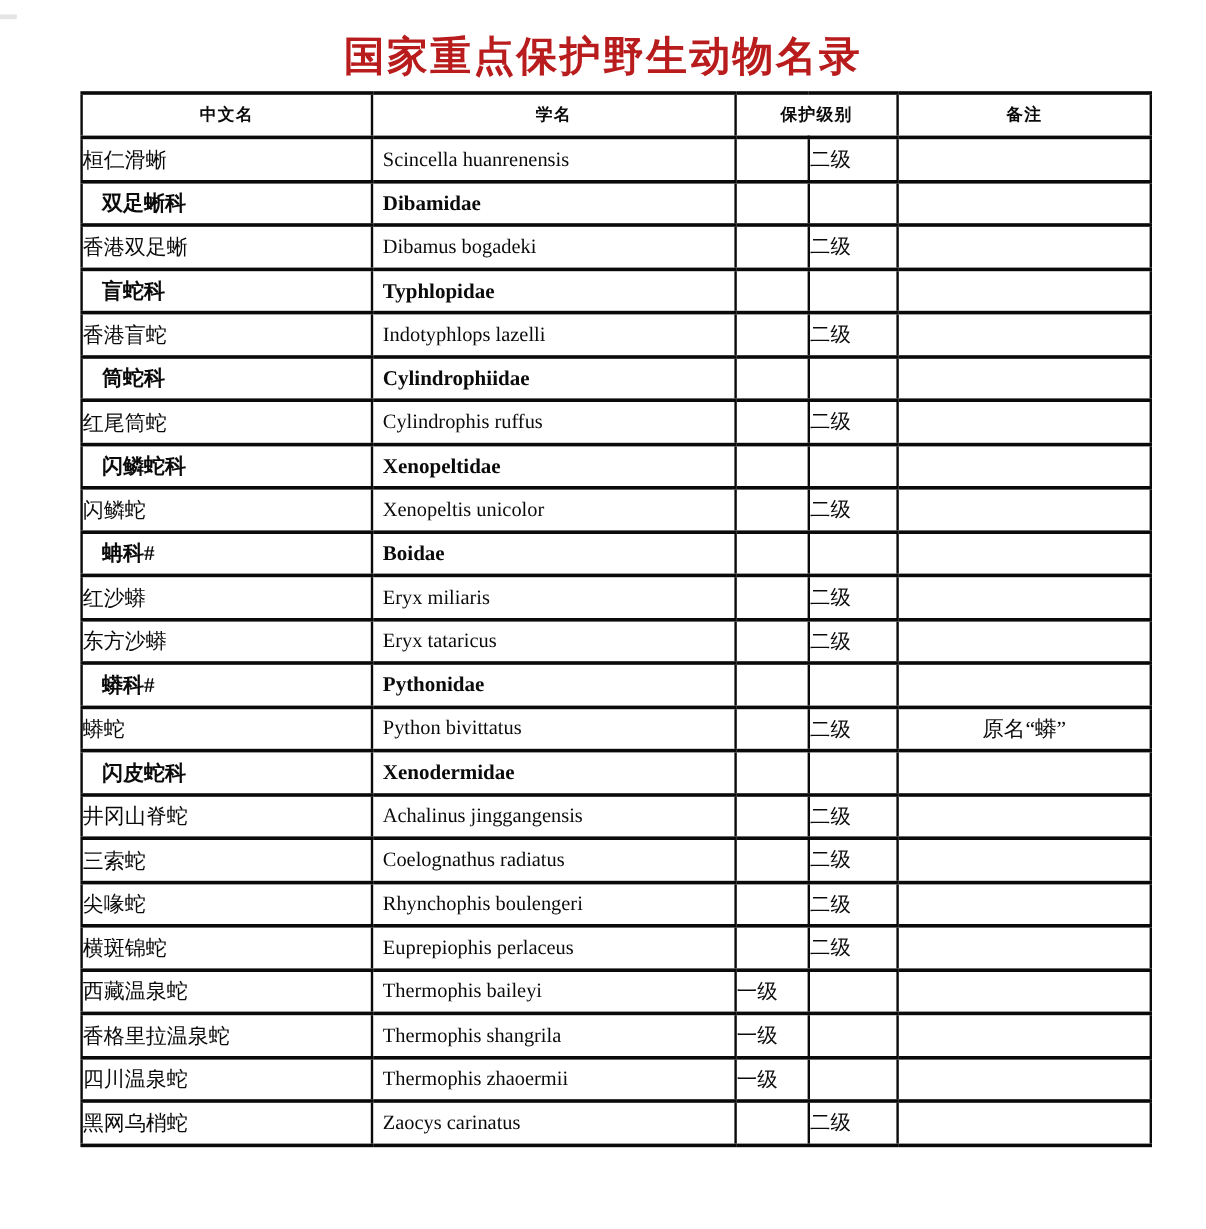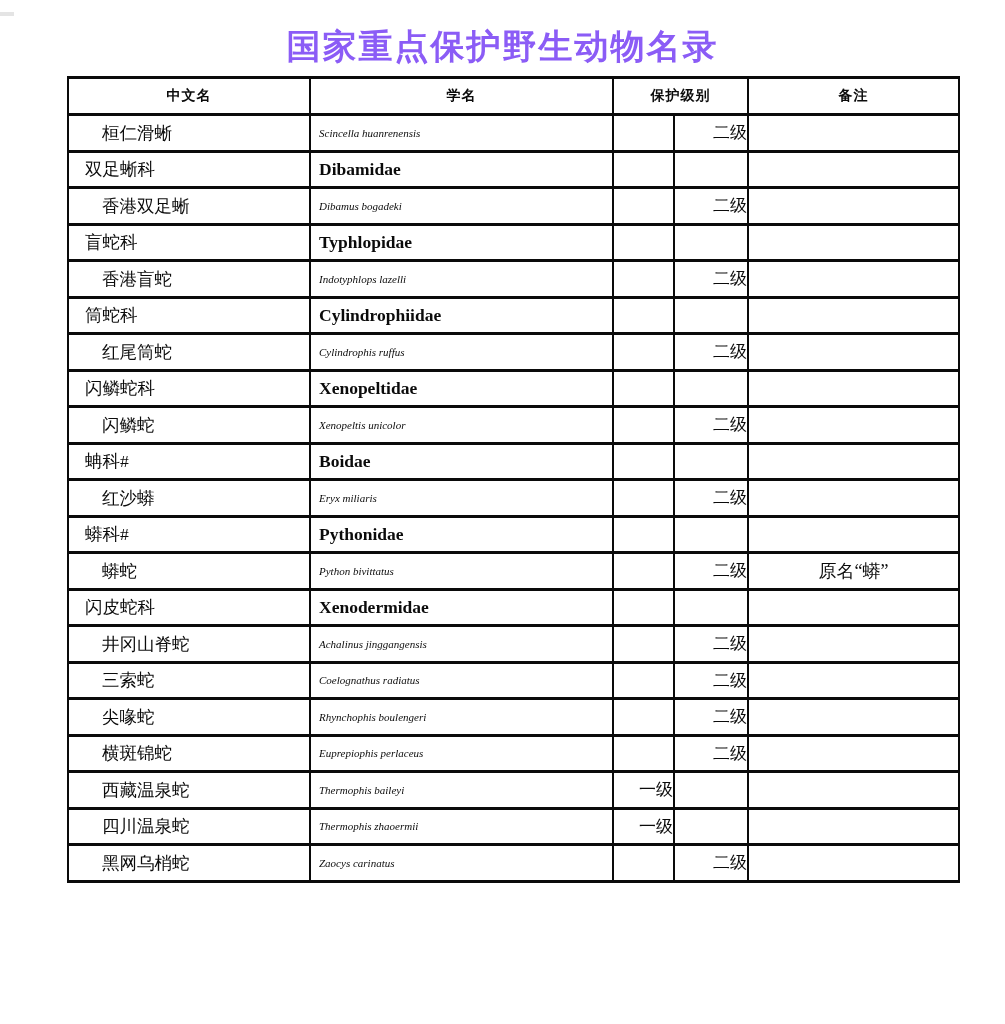--- a/index.html
+++ b/index.html
@@ -18,21 +18,21 @@
   .page-title {
     position: absolute;
     top: 24px;
     left: 0;
     width: 100%;
     margin: 0;
     text-align: center;
     font-size: 34px;
     font-weight: 700;
     letter-spacing: 2px;
-    color: #8b5cf6;
+    color: #b91c1c;
   }
   table.animals {
     position: absolute;
     left: 67px;
     top: 76px;
     width: 891px;
     border-collapse: collapse;
     table-layout: fixed;
   }
   .animals col.c-cn   { width: 242px; }
@@ -56,39 +56,37 @@
   .animals th {
     font-size: 14px;
     font-weight: 700;
     text-align: center;
     letter-spacing: 1px;
   }
   .animals td { font-size: 17.5px; }
 
   td.cell-cn {
     text-align: left;
-    padding-left: 33px;
   }
   td.cell-sci {
     text-align: left;
     padding-left: 8px;
-    font-style: italic;
-    font-size: 11px;
+    font-size: 17px;
   }
   td.cell-lv1, td.cell-lv2 {
-    text-align: right;
+    text-align: left;
     font-size: 17px;
   }
   td.cell-note {
     text-align: center;
     font-size: 18px;
   }
   tr.family td.cell-cn {
     padding-left: 16px;
-    font-weight: 400;
+    font-weight: 700;
     margin-top: 25px;
   }
   tr.family td.cell-sci {
     font-style: normal;
     font-weight: 700;
     font-size: 17.5px;
   }
   
   .scan-smudge {
     position: absolute;
@@ -194,20 +192,27 @@
     <td class="cell-lv2"></td>
     <td class="cell-note"></td>
   </tr>
       <tr>
     <td class="cell-cn">红沙蟒</td>
     <td class="cell-sci">Eryx miliaris</td>
     <td class="cell-lv1"></td>
     <td class="cell-lv2">二级</td>
     <td class="cell-note"></td>
   </tr>
+      <tr>
+    <td class="cell-cn">东方沙蟒</td>
+    <td class="cell-sci">Eryx tataricus</td>
+    <td class="cell-lv1"></td>
+    <td class="cell-lv2">二级</td>
+    <td class="cell-note"></td>
+  </tr>
       <tr class="family">
     <td class="cell-cn">蟒科#</td>
     <td class="cell-sci">Pythonidae</td>
     <td class="cell-lv1"></td>
     <td class="cell-lv2"></td>
     <td class="cell-note"></td>
   </tr>
       <tr>
     <td class="cell-cn">蟒蛇</td>
     <td class="cell-sci">Python bivittatus</td>
@@ -251,20 +256,27 @@
     <td class="cell-note"></td>
   </tr>
       <tr>
     <td class="cell-cn">西藏温泉蛇</td>
     <td class="cell-sci">Thermophis baileyi</td>
     <td class="cell-lv1">一级</td>
     <td class="cell-lv2"></td>
     <td class="cell-note"></td>
   </tr>
       <tr>
+    <td class="cell-cn">香格里拉温泉蛇</td>
+    <td class="cell-sci">Thermophis shangrila</td>
+    <td class="cell-lv1">一级</td>
+    <td class="cell-lv2"></td>
+    <td class="cell-note"></td>
+  </tr>
+      <tr>
     <td class="cell-cn">四川温泉蛇</td>
     <td class="cell-sci">Thermophis zhaoermii</td>
     <td class="cell-lv1">一级</td>
     <td class="cell-lv2"></td>
     <td class="cell-note"></td>
   </tr>
       <tr>
     <td class="cell-cn">黑网乌梢蛇</td>
     <td class="cell-sci">Zaocys carinatus</td>
     <td class="cell-lv1"></td>

